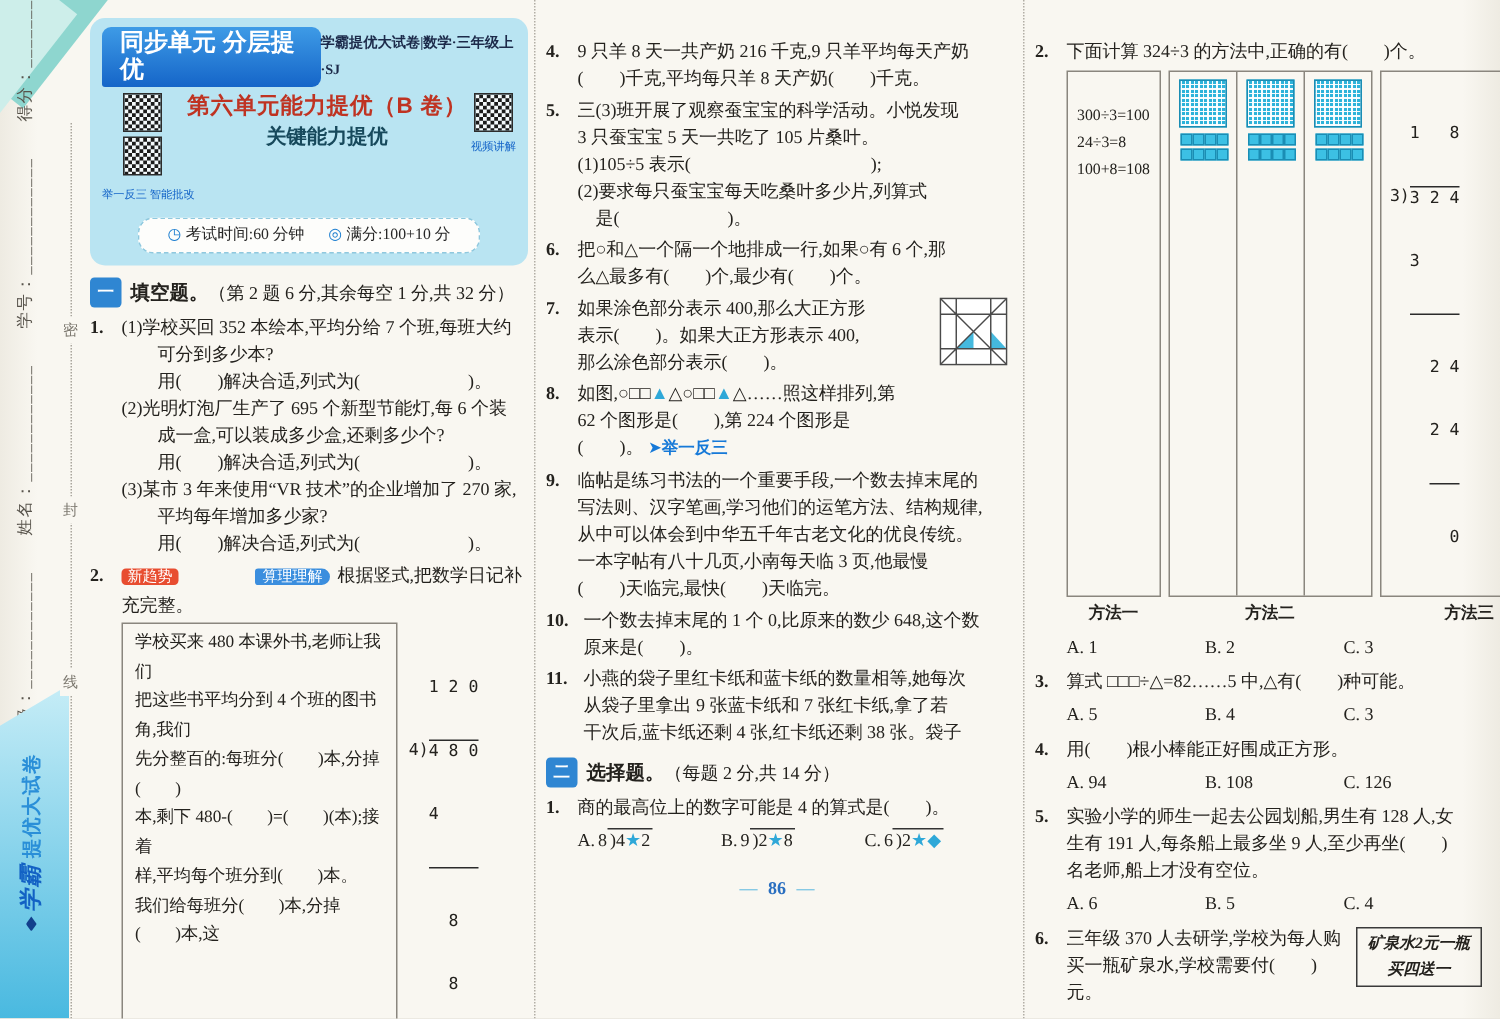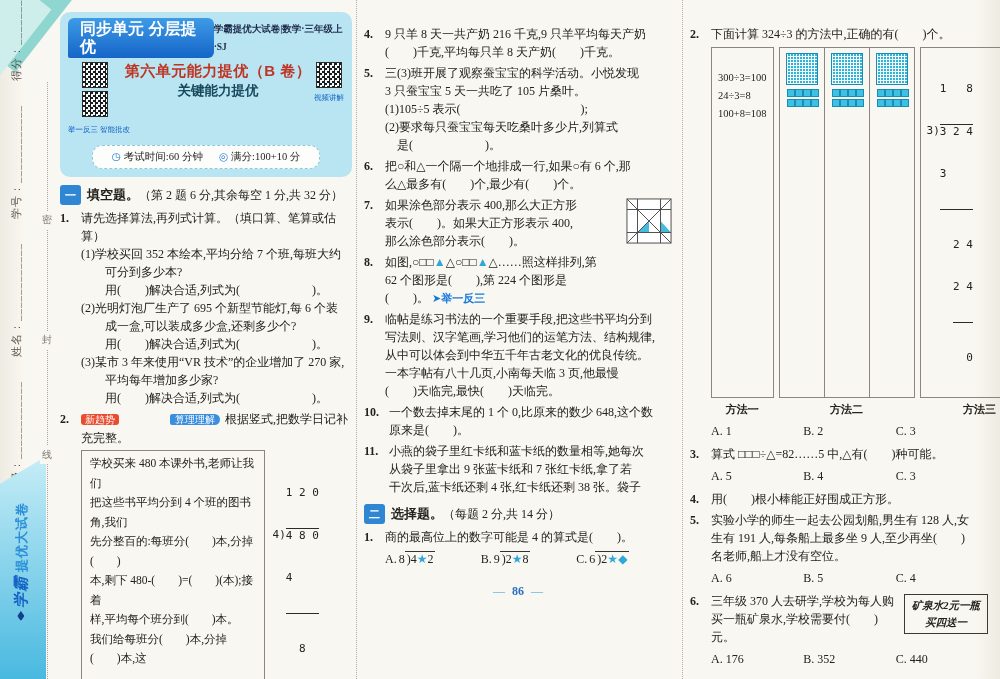--- a/index.html
+++ b/index.html
@@ -155,21 +155,20 @@
 
     <div class="sec">
       <span class="sec-badge">一</span>
       <span class="sec-name">填空题。</span>
       <span class="sec-score">（第 2 题 6 分,其余每空 1 分,共 32 分）</span>
     </div>
 
     <div class="q">
       <span class="qnum">1.</span>
       <div class="qbody">
-        <div>请先选择算法,再列式计算。（填口算、笔算或估算）</div>
         <div>(1)学校买回 352 本绘本,平均分给 7 个班,每班大约</div>
         <div class="ind">可分到多少本?</div>
         <div class="ind">用(　　)解决合适,列式为(　　　　　　)。</div>
         <div>(2)光明灯泡厂生产了 695 个新型节能灯,每 6 个装</div>
         <div class="ind">成一盒,可以装成多少盒,还剩多少个?</div>
         <div class="ind">用(　　)解决合适,列式为(　　　　　　)。</div>
         <div>(3)某市 3 年来使用“VR 技术”的企业增加了 270 家,</div>
         <div class="ind">平均每年增加多少家?</div>
         <div class="ind">用(　　)解决合适,列式为(　　　　　　)。</div>
       </div>
@@ -251,21 +250,21 @@
         <div>
           <span>如图,</span><span class="shp">○</span><span class="shp">□</span><span class="shp">□</span><span class="shp shp-filled">▲</span><span class="shp">△</span><span class="shp">○</span><span class="shp">□</span><span class="shp">□</span><span class="shp shp-filled">▲</span><span class="shp">△</span><span>……照这样排列,第</span>
         </div>
         <div>62 个图形是(　　),第 224 个图形是</div>
         <div><span>(　　)。</span><span class="link">➤举一反三</span></div>
       </div>
     </div>
     <div class="q">
       <span class="qnum">9.</span>
       <div class="qbody">
-        <div>临帖是练习书法的一个重要手段,把这些书平均分到</div>
+        <div>临帖是练习书法的一个重要手段,一个数去掉末尾的</div>
         <div>写法则、汉字笔画,学习他们的运笔方法、结构规律,</div>
         <div>从中可以体会到中华五千年古老文化的优良传统。</div>
         <div>一本字帖有八十几页,小南每天临 3 页,他最慢</div>
         <div>(　　)天临完,最快(　　)天临完。</div>
       </div>
     </div>
     <div class="q">
       <span class="qnum qnum-w">10.</span>
       <div class="qbody">
         <div>一个数去掉末尾的 1 个 0,比原来的数少 648,这个数</div>
@@ -394,20 +393,25 @@
           <span>B. 4</span>
           <span>C. 3</span>
         </div>
       </div>
     </div>
 
     <div class="q">
       <span class="qnum">4.</span>
       <div class="qbody">
         <div>用(　　)根小棒能正好围成正方形。</div>
+        <div class="optrow">
+          <span>A. 94</span>
+          <span>B. 108</span>
+          <span>C. 126</span>
+        </div>
       </div>
     </div>
 
     <div class="q">
       <span class="qnum">5.</span>
       <div class="qbody">
         <div>实验小学的师生一起去公园划船,男生有 128 人,女</div>
         <div>生有 191 人,每条船上最多坐 9 人,至少再坐(　　)</div>
         <div>名老师,船上才没有空位。</div>
         <div class="optrow">

